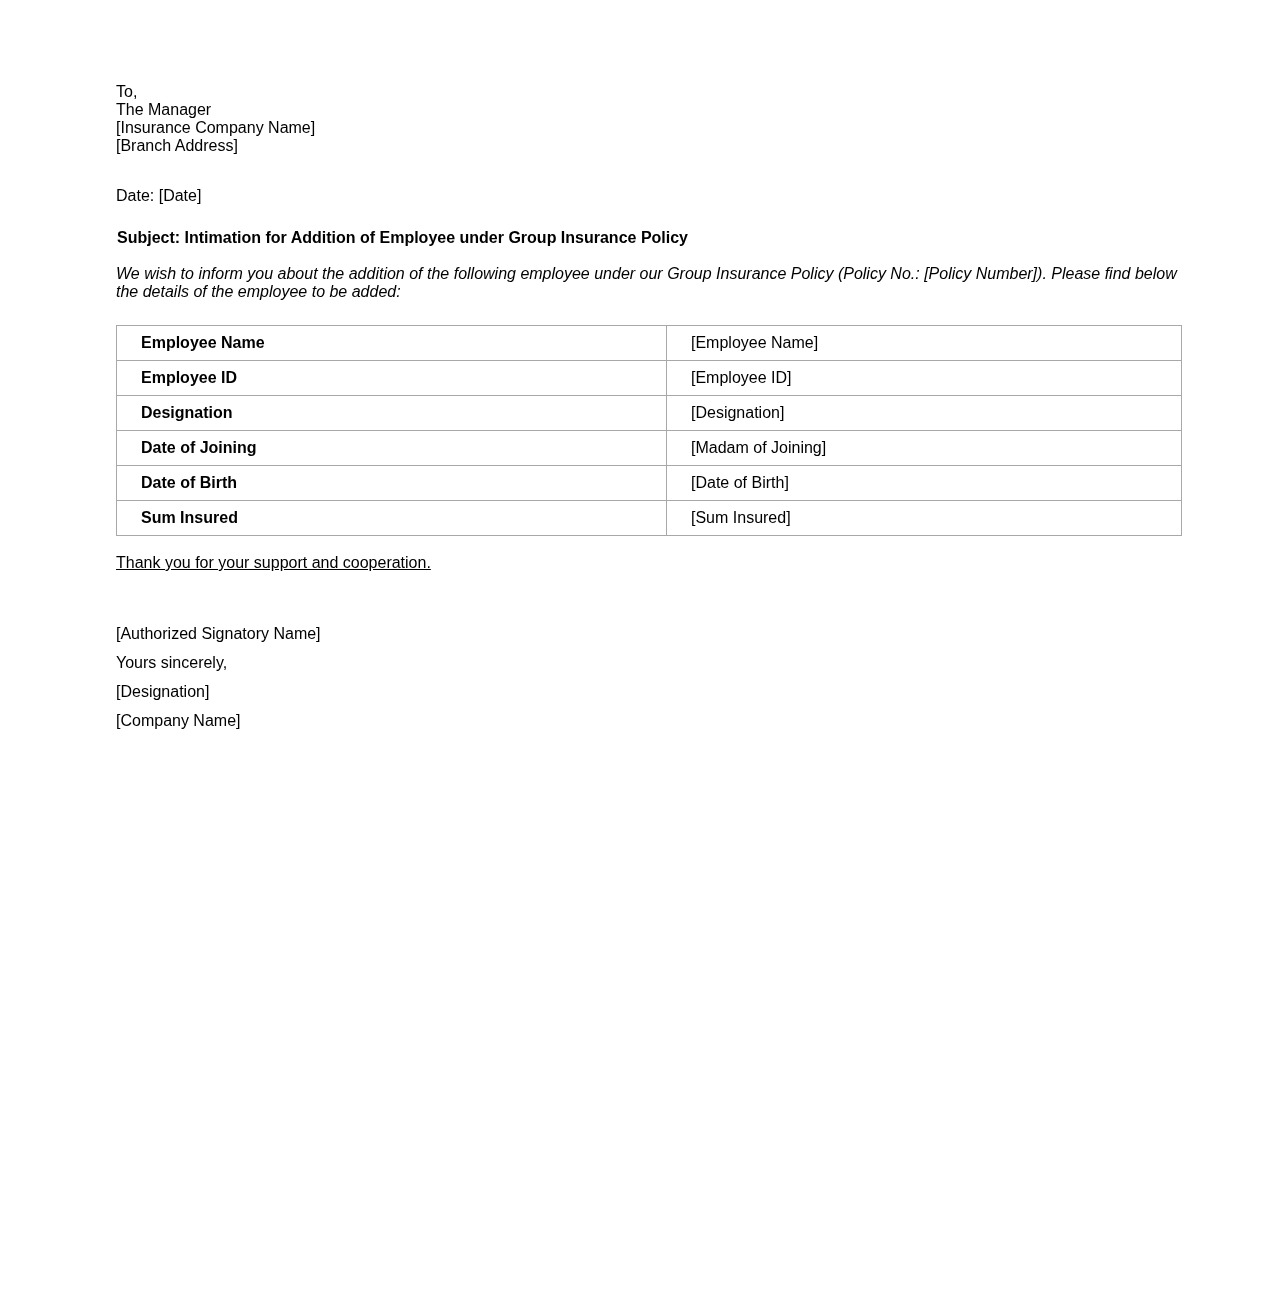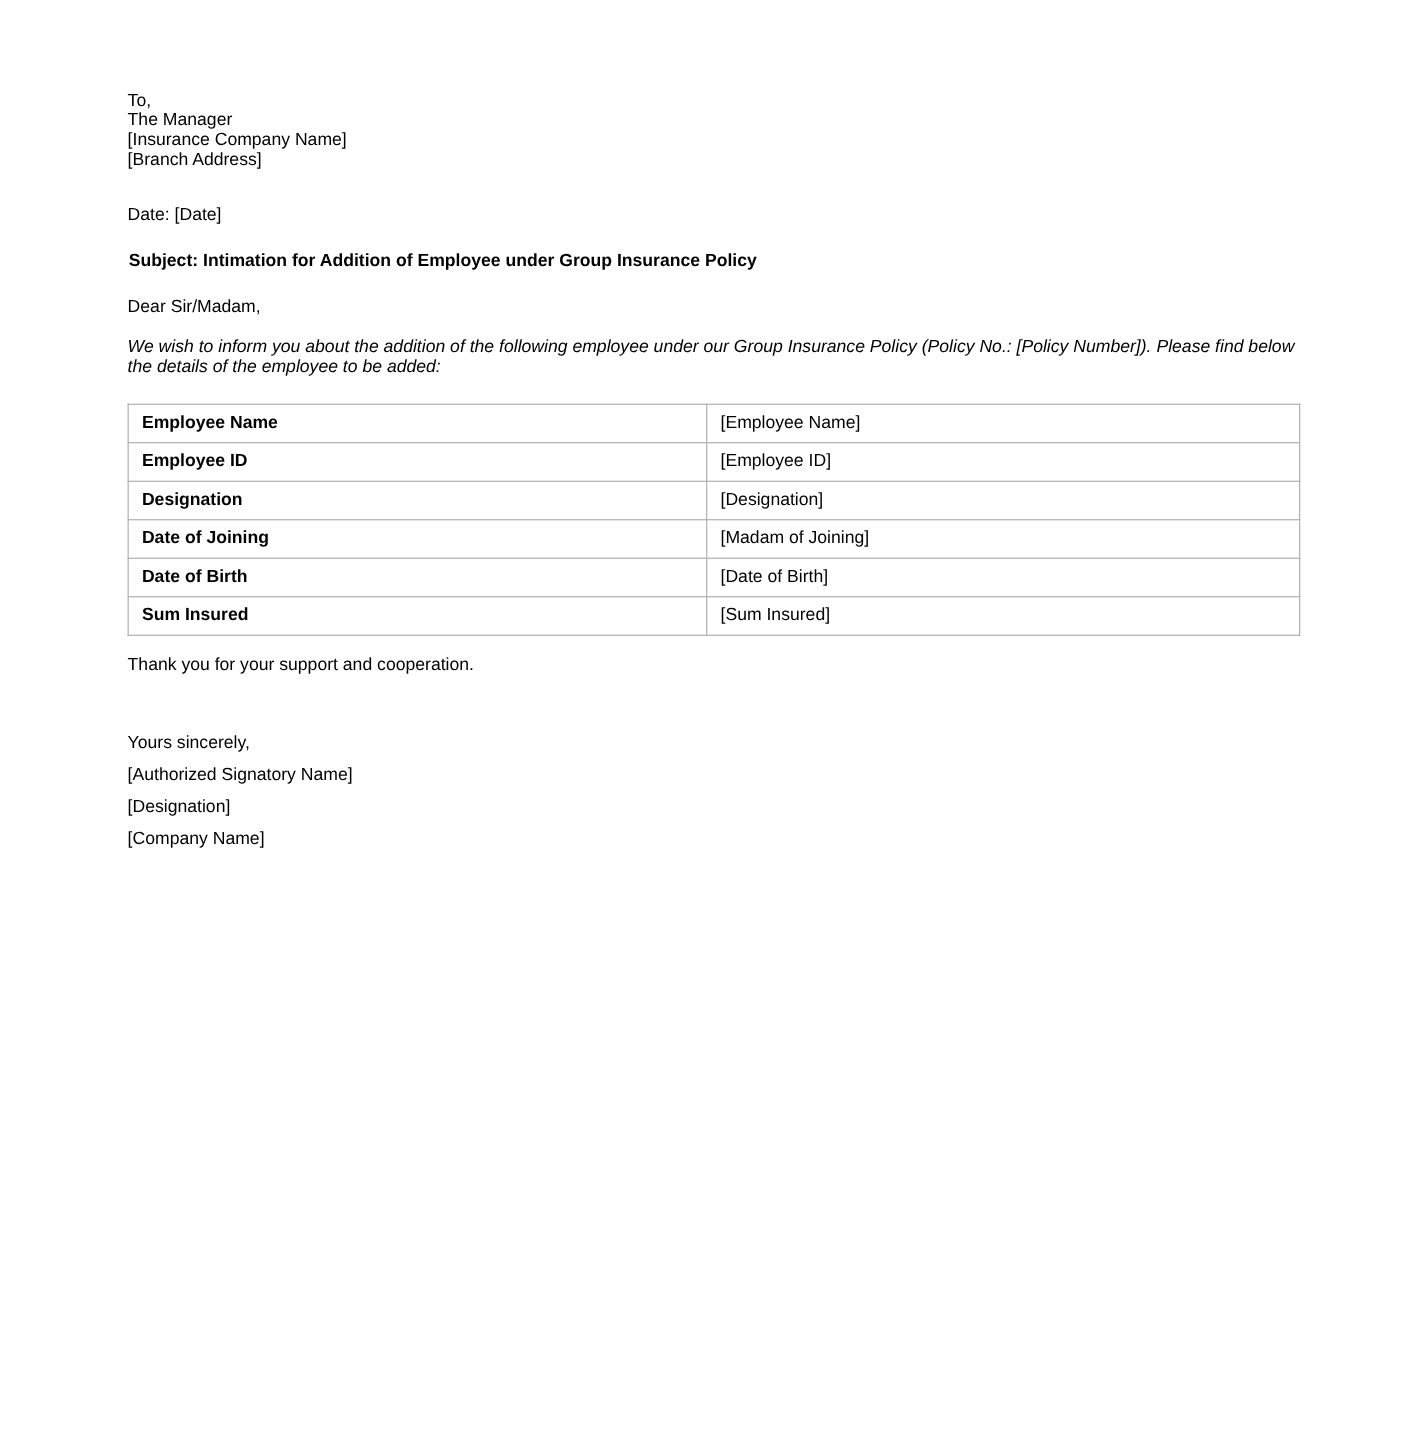--- a/index.html
+++ b/index.html
@@ -46,36 +46,37 @@
     }
     table.details {
       margin-top: 24px;
       width: 1066px;
       border-collapse: collapse;
       table-layout: fixed;
     }
     table.details td {
       border: 1px solid #a8a8a8;
       height: 34px;
-      padding: 0 12px;
+      padding: 0 24px;
       font-size: 16px;
       line-height: 18px;
       vertical-align: middle;
     }
     table.details td.label {
       width: 501px;
       font-weight: bold;
     }
     .request {
       margin-top: 24px;
       line-height: 18px;
     }
     .thanks {
       margin-top: 18px;
       line-height: 18px;
+      text-decoration: underline;
     }
     .closing {
       margin-top: 53px;
     }
     .closing-line {
       line-height: 18px;
       margin-bottom: 11px;
     }
   </style>
 </head>
@@ -87,21 +88,20 @@
     <div class="address-line">To,</div>
     <div class="address-line">The Manager</div>
     <div class="address-line">[Insurance Company Name]</div>
     <div class="address-line">[Branch Address]</div>
   </div>
 
   <div class="date">Date: [Date]</div>
 
   <div class="subject">Subject: Intimation for Addition of Employee under Group Insurance Policy</div>
 
-  <div class="greeting">Dear Sir/Madam,</div>
 
   <div class="intro">We wish to inform you about the addition of the following employee under our Group Insurance Policy (Policy No.: [Policy Number]). Please find below the details of the employee to be added:</div>
 
   <table class="details">
     <tbody>
       <tr>
         <td class="label">Employee Name</td>
         <td class="value">[Employee Name]</td>
       </tr>
       <tr>
@@ -124,19 +124,19 @@
         <td class="label">Sum Insured</td>
         <td class="value">[Sum Insured]</td>
       </tr>
     </tbody>
   </table>
 
 
   <div class="thanks">Thank you for your support and cooperation.</div>
 
   <div class="closing">
+    <div class="closing-line">[Authorized Signatory Name]</div>
     <div class="closing-line">Yours sincerely,</div>
-    <div class="closing-line">[Authorized Signatory Name]</div>
     <div class="closing-line">[Designation]</div>
     <div class="closing-line">[Company Name]</div>
   </div>
 
 </div>
 
 </body></html>

